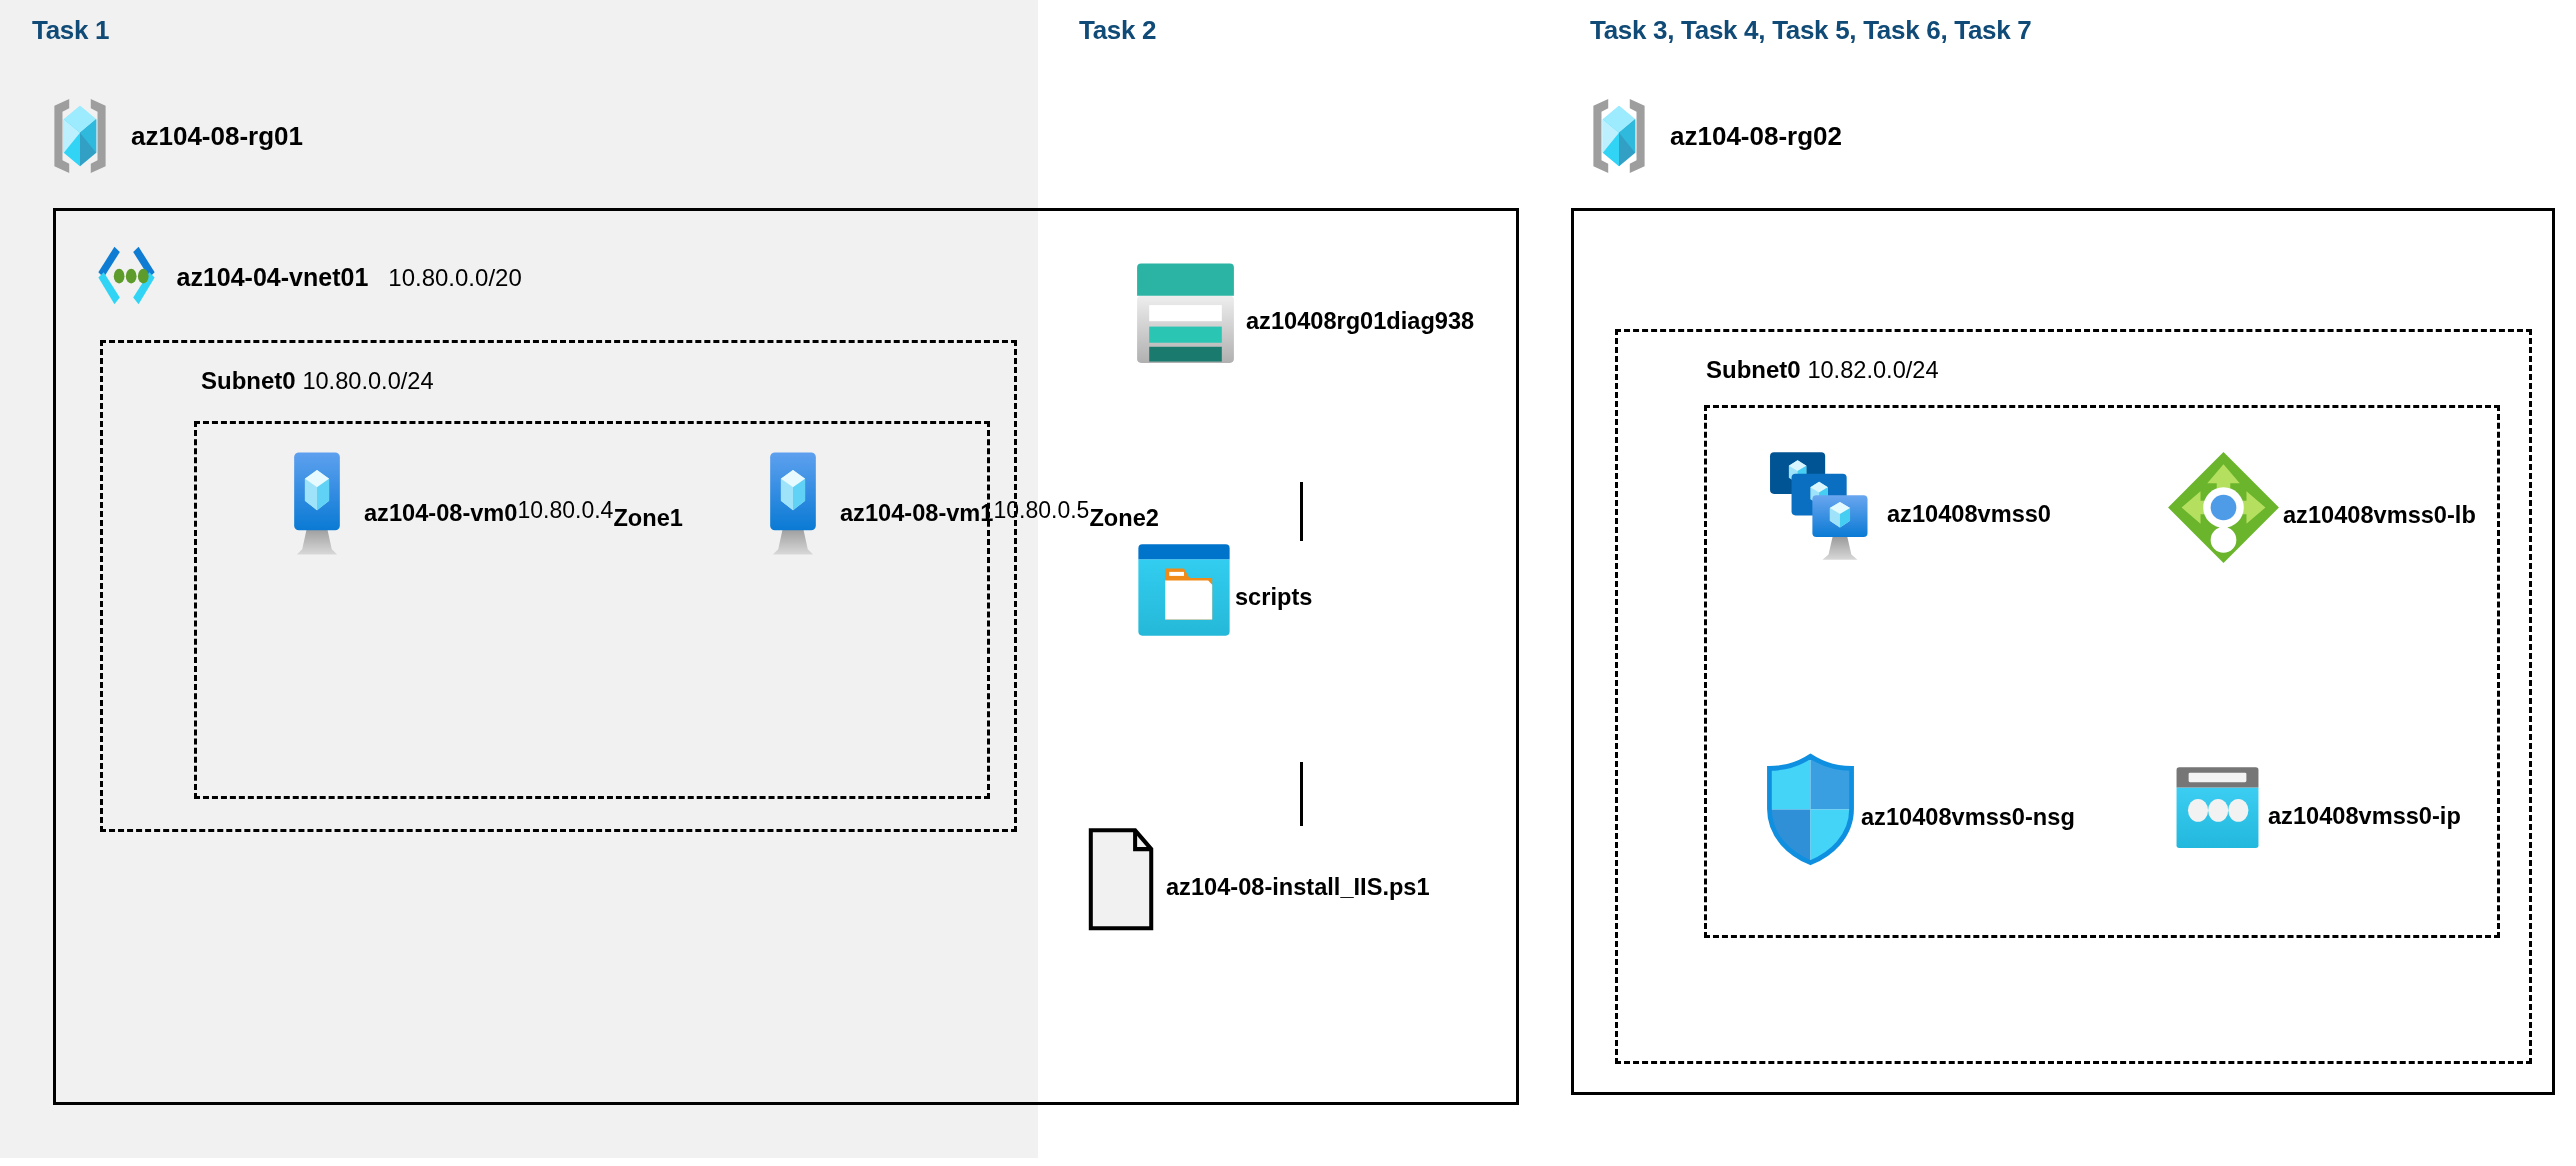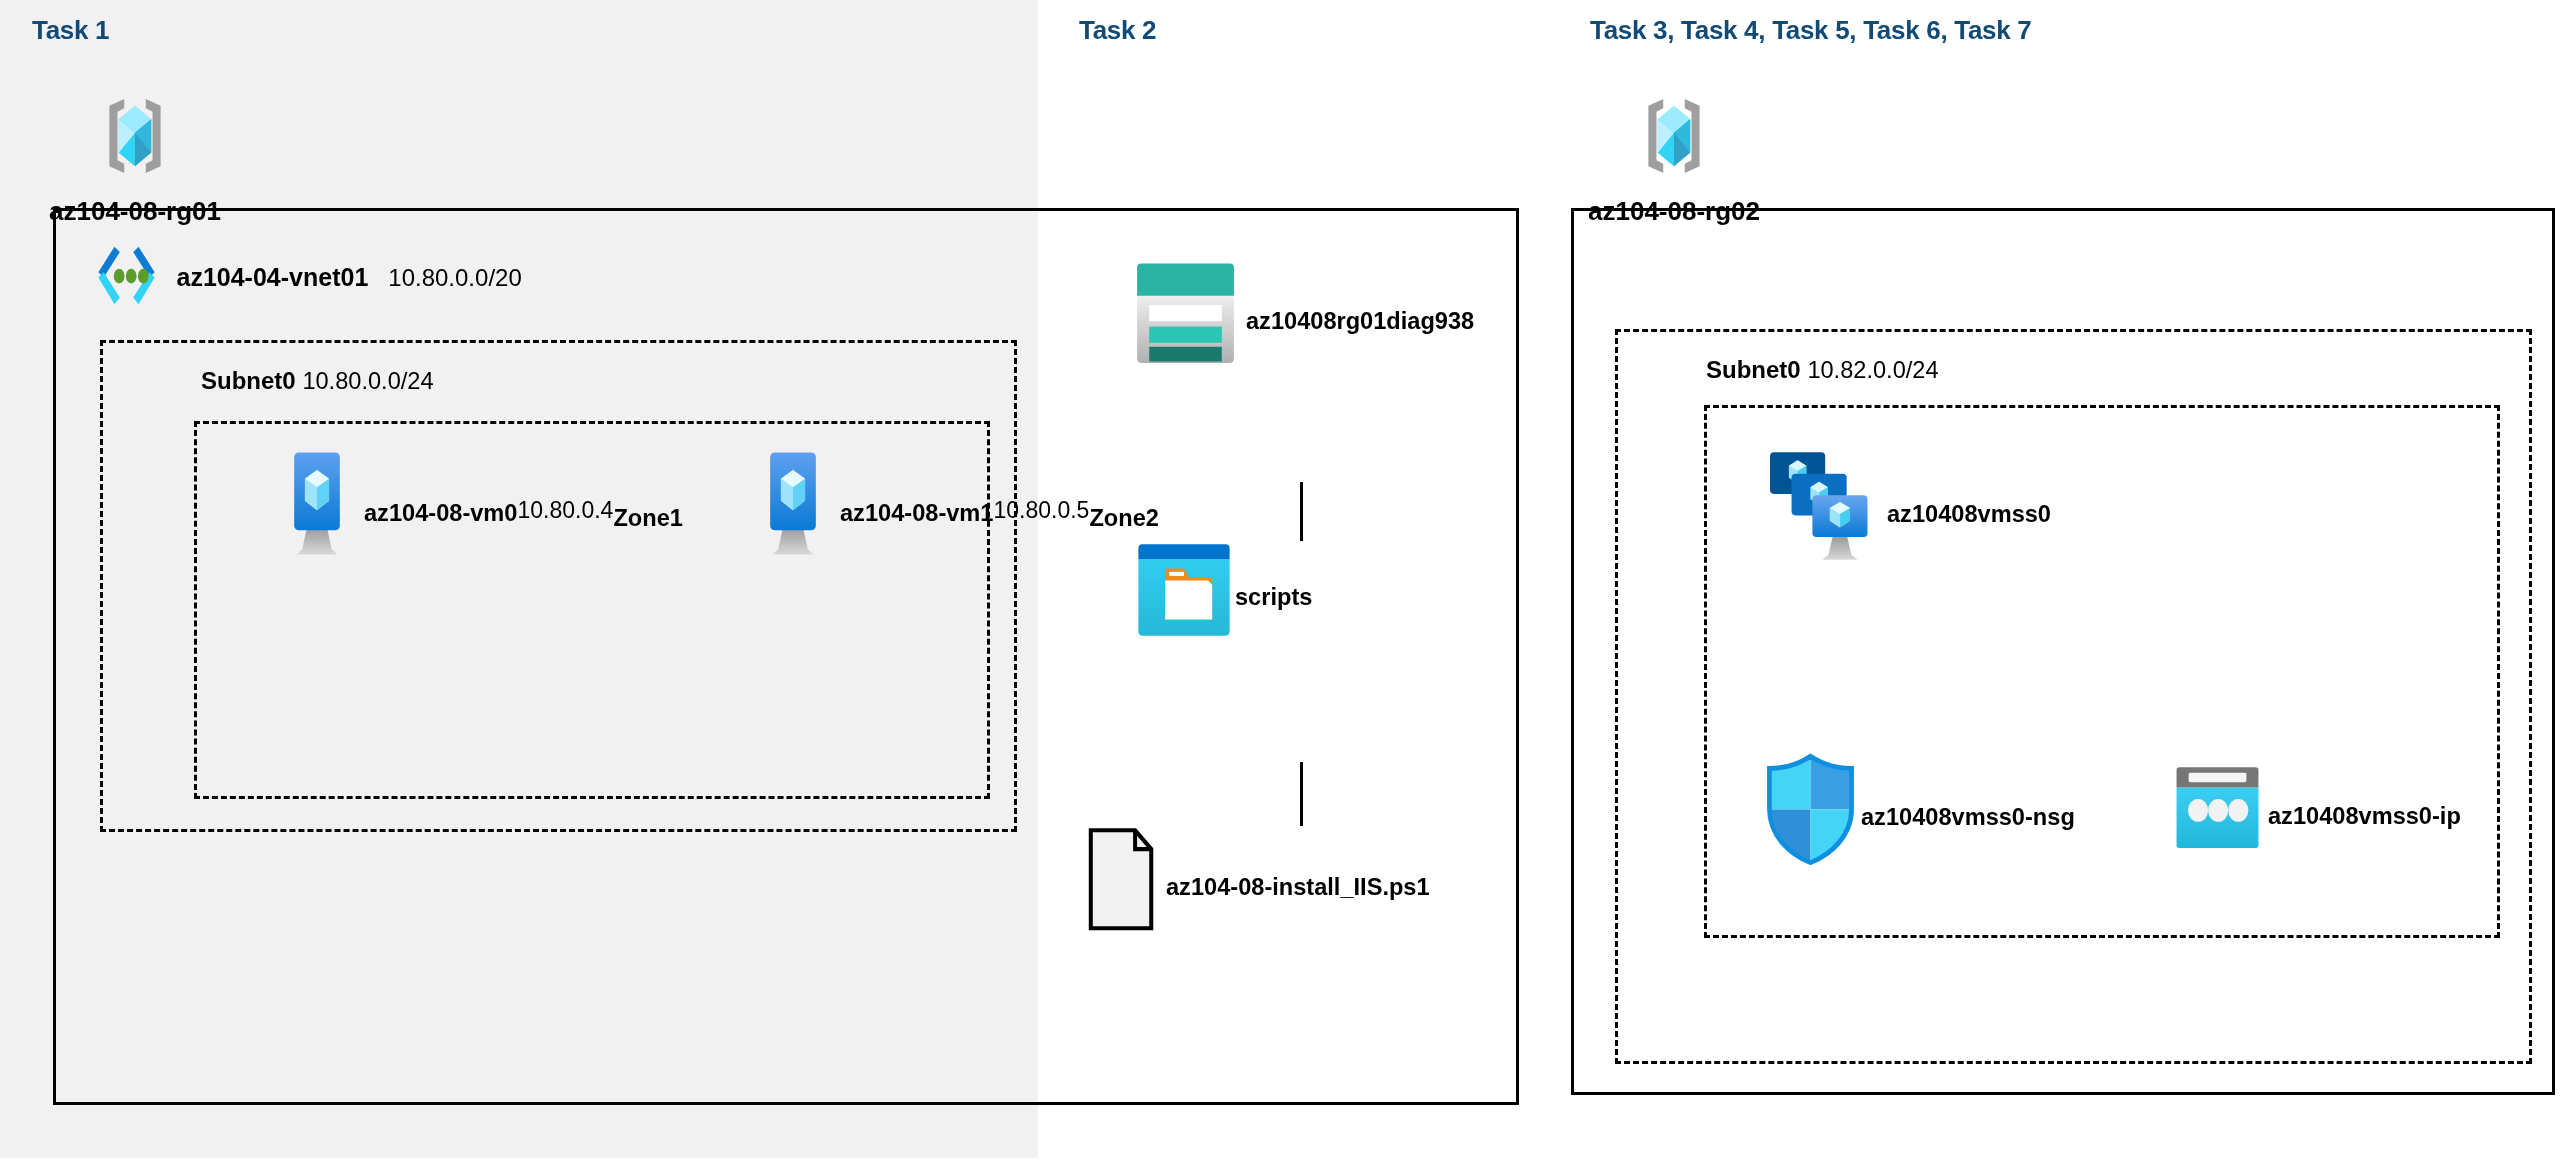--- a/index.html
+++ b/index.html
@@ -35,21 +35,21 @@
   #vnet-rg02-box{ left: 1571px; top: 208px; width: 984px; height: 887px; }
 
   
   .dash-box { position: absolute; border: 3.4px dashed #000000; background: transparent; }
   #subnet0-left      { left: 100px;  top: 340px; width: 917px; height: 492px; }
   #zones-box         { left: 194px;  top: 421px; width: 796px; height: 378px; }
   #subnet0-right     { left: 1615px; top: 329px; width: 917px; height: 735px; }
   #resources-box     { left: 1704px; top: 405px; width: 796px; height: 533px; }
 
   
-  .rg-row { position: absolute; display: flex; align-items: center; gap: 20px; flex-direction: column; }
+  .rg-row { position: absolute; display: flex; align-items: center; gap: 20px; }
   #rg01-row { left: 49px;   top: 96px; }
   #rg02-row { left: 1588px; top: 96px; }
   .rg-label { font-size: 26px; font-weight: bold; color: #000; white-space: nowrap; }
 
   
   .vnet-row { position: absolute; display: flex; align-items: center; gap: 17.5px; }
   #vnet01-row    { left: 94px;  top: 244px; }
   #vnet02-row    { left: 1609px; top: 244px; }
   .vnet-name { font-size: 25px; font-weight: bold; color: #000; white-space: nowrap; }
   .vnet-cidr { font-size: 24px; font-weight: normal; color: #000; white-space: nowrap; margin-left: 20px;}
@@ -300,20 +300,35 @@
         <rect x="69" y="70" width="82" height="62" rx="6" fill="url(#vss3)"></rect>
         <path d="M110 80 L125 89 L125 108 L110 118 L95 108 L95 89 Z" fill="#bfeeff"></path>
         <path d="M110 80 L125 89 L110 98 L95 89 Z" fill="#e3faff"></path>
         <path d="M95 89 L110 98 L110 118 L95 108 Z" fill="#9fe3fb"></path>
         <path d="M125 89 L110 98 L110 118 L125 108 Z" fill="#45cdf2"></path>
       </svg>
     </span>
     <span class="nlabel">az10408vmss0</span>
   </div>
 
+  <div class="node" id="lb-node">
+    <span>
+      <svg class="icon" width="119" height="119" viewBox="0 0 176 176">
+        <path d="M88 6 L170 88 L88 170 L6 88 Z" fill="#6bb52d"></path>
+        <path d="M88 24 L112 52 L98 52 L98 78 L78 78 L78 52 L64 52 Z" fill="#b5e05f"></path>
+        <path d="M26 88 L54 64 L54 78 L80 78 L80 98 L54 98 L54 112 Z" fill="#b5e05f"></path>
+        <path d="M150 88 L122 64 L122 78 L96 78 L96 98 L122 98 L122 112 Z" fill="#b5e05f"></path>
+        <rect x="82" y="88" width="12" height="48" fill="#ffffff"></rect>
+        <circle cx="88" cy="88" r="30" fill="#ffffff"></circle>
+        <circle cx="88" cy="88" r="19" fill="#4e9be8"></circle>
+        <circle cx="88" cy="136" r="19" fill="#ffffff"></circle>
+      </svg>
+    </span>
+    <span class="nlabel">az10408vmss0-lb</span>
+  </div>
 
   <div class="node" id="nsg-node">
     <span>
       <svg class="icon" width="101" height="115" viewBox="0 0 150 170">
         <defs>
           <clipPath id="shieldClip">
             <path d="M75 6 C54 20 30 24 14 24 L14 84 C14 126 46 152 75 164 C104 152 136 126 136 84 L136 24 C120 24 96 20 75 6 Z"></path>
           </clipPath>
         </defs>
         <g clip-path="url(#shieldClip)">

